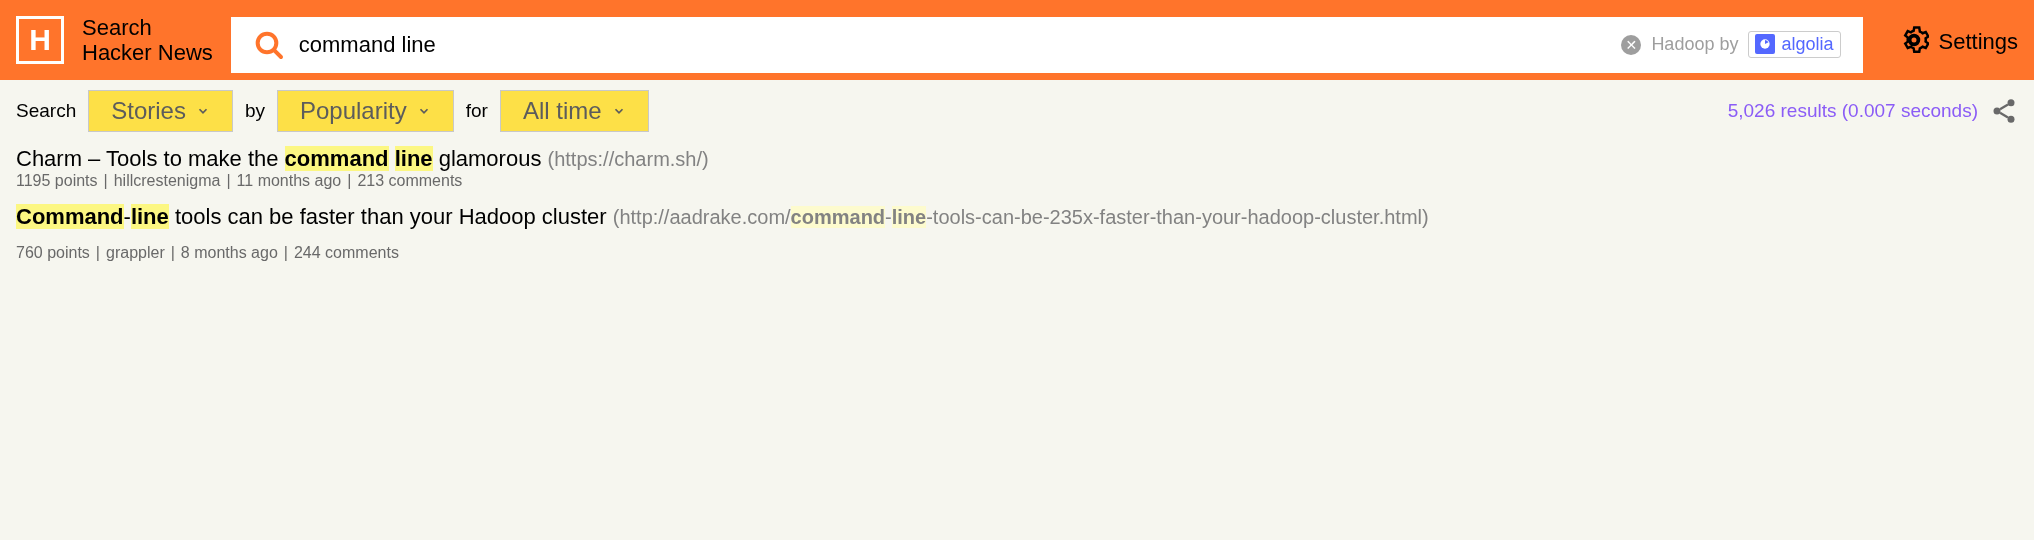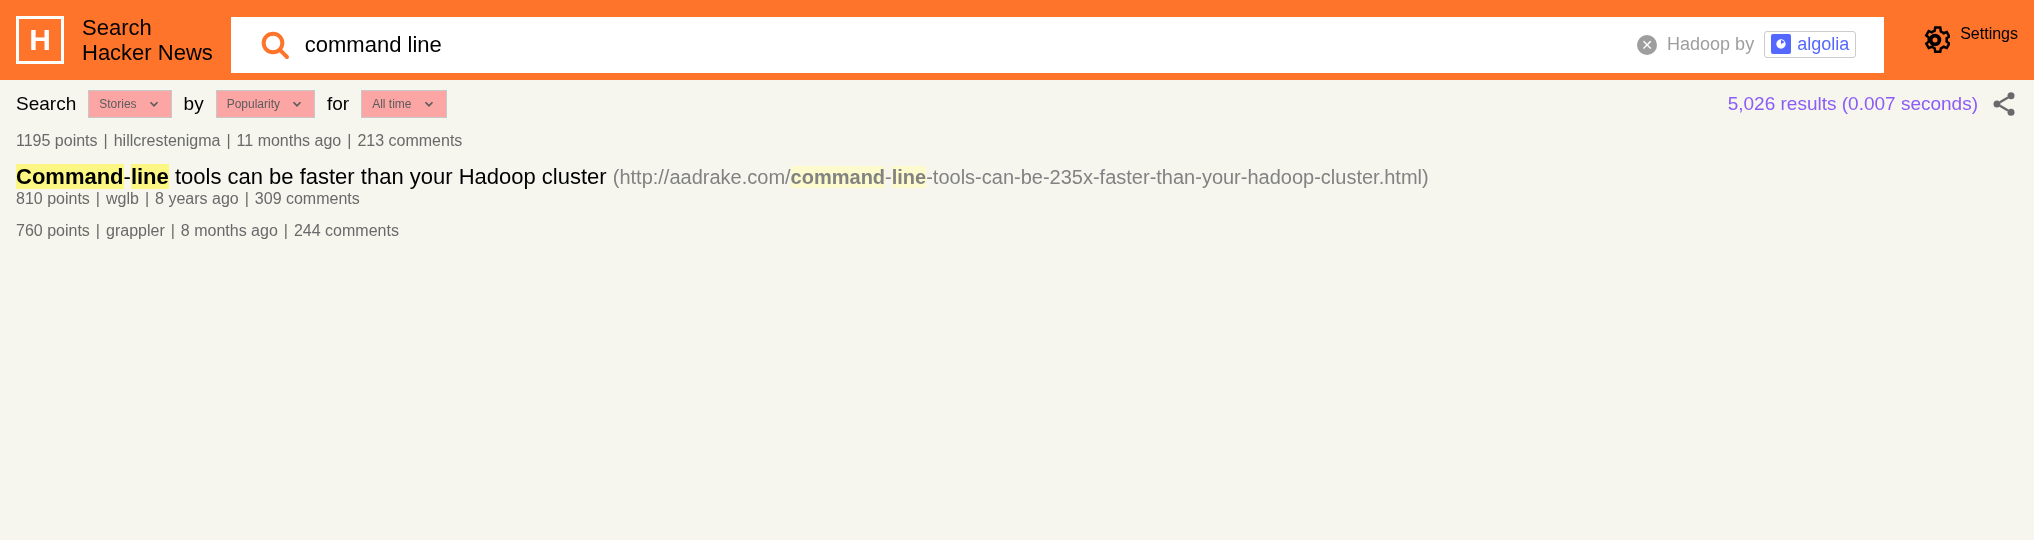--- a/index.html
+++ b/index.html
@@ -35,21 +35,21 @@
     font-size: 22px;
     line-height: 1.15;
     flex-shrink: 0;
   }
   .search-wrap {
     flex: 1;
     display: flex;
     align-items: center;
     background: #fff;
     height: 56px;
-    padding: 0 28px;
+    padding: 0 22px;
     margin-top: 9px;
   }
   .search-wrap svg.search-ic { flex-shrink: 0; }
   .search-input {
     flex: 1;
     border: none;
     outline: none;
     font-size: 22px;
     padding: 0 14px;
     color: #000;
@@ -71,44 +71,44 @@
     display: flex; gap: 6px;
     border: 1px solid #ccc; padding: 2px 6px; border-radius: 3px;
   }
   .algolia-ic {
     width: 20px; height: 20px; background: #5468ff;
     display: flex; align-items: center; justify-content: center;
     color: #fff; border-radius: 2px;
   }
   .algolia-text { color: #5468ff; font-size: 18px; }
   .settings-group {
-    display: flex; align-items: flex-start; gap: 10px;
-    color: #000; font-size: 16px;
+    display: flex; align-items: flex-end; gap: 10px;
+    color: #000; font-size: 22px;
     flex-shrink: 0;
     margin-left: 18px;
   }
   
   .filter-row {
     display: flex;
     align-items: center;
     padding: 10px 16px;
     gap: 12px;
     font-size: 19px;
     color: #000;
   }
   .filter-row .label { color: #000; }
   .dropdown {
     border: 1px solid #c8c8c8;
-    background: #fca5a5;
-    padding: 6px 10px;
+    background: #fde047;
+    padding: 6px 22px;
     display: flex;
     align-items: center;
     gap: 10px;
     color: #5c5c5c;
-    font-size: 12px;
+    font-size: 24px;
   }
   .chev { width: 14px; height: 14px; }
   .spacer { flex: 1; }
   .results-info { color: #8b5cf6; font-size: 19px; }
   .share-ic { color: #696969; }
   
   .results { padding: 4px 16px 0; position: relative; }
   .story { margin-bottom: 14px; }
   .story-title { font-size: 22px; color: #000; }
   .story-title .url { color: #828282; font-size: 20px; }
@@ -205,33 +205,34 @@
         <circle cx="6" cy="12" r="3"></circle>
         <circle cx="18" cy="19" r="3"></circle>
     <line x1="8.6" y1="10.5" x2="15.4" y2="6.5" stroke="#696969" stroke-width="2"></line>
     <line x1="8.6" y1="13.5" x2="15.4" y2="17.5" stroke="#696969" stroke-width="2"></line>
   </svg>
 </div>
 
 <div class="results">
 
   <div class="story">
+    <div class="story-title">
+      <span>Charm – Tools to make the </span><em>command</em><span> </span><em>line</em><span> glamorous</span>
+      <span class="url"> (https://charm.sh/)</span>
+    </div>
     <div class="story-meta">
       <span>1195 points</span><span class="sep">|</span><span>hillcrestenigma</span><span class="sep">|</span><span>11 months ago</span><span class="sep">|</span><span>213 comments</span>
     </div>
   </div>
 
   <div class="story">
     <div class="story-title">
       <em>Command</em><span>-</span><em>line</em><span> tools can be faster than your Hadoop cluster</span>
       <span class="url"><span> (http://aadrake.com/</span><em>command</em><span>-</span><em>line</em><span>-tools-can-be-235x-faster-than-your-hadoop-cluster.html)</span></span>
     </div>
-    <div class="story-meta">
-      <span>810 points</span><span class="sep">|</span><span>wglb</span><span class="sep">|</span><span>8 years ago</span><span class="sep">|</span><span>309 comments</span>
-    </div>
   </div>
 
   <div class="story">
     <div class="story-meta">
       <span>760 points</span><span class="sep">|</span><span>grappler</span><span class="sep">|</span><span>8 months ago</span><span class="sep">|</span><span>244 comments</span>
     </div>
   </div>
 
 
 </div>

